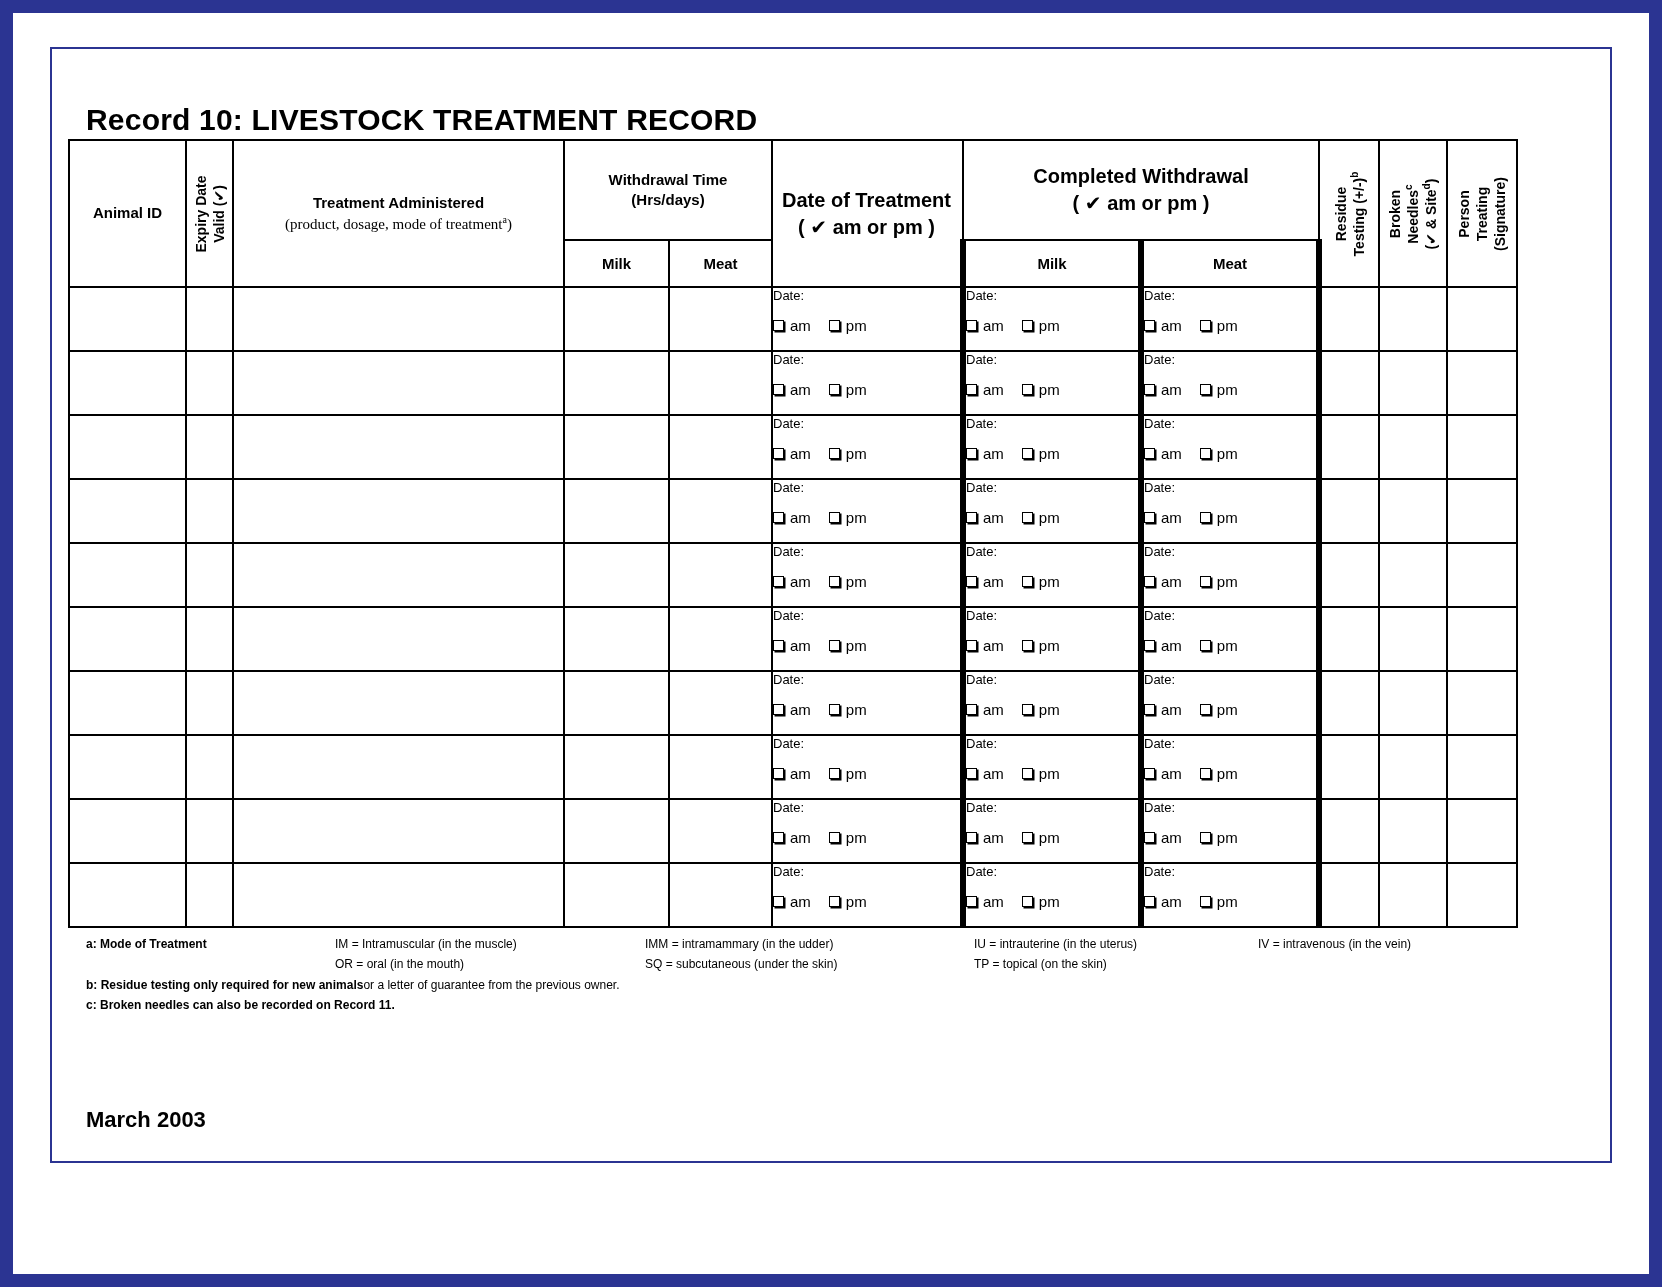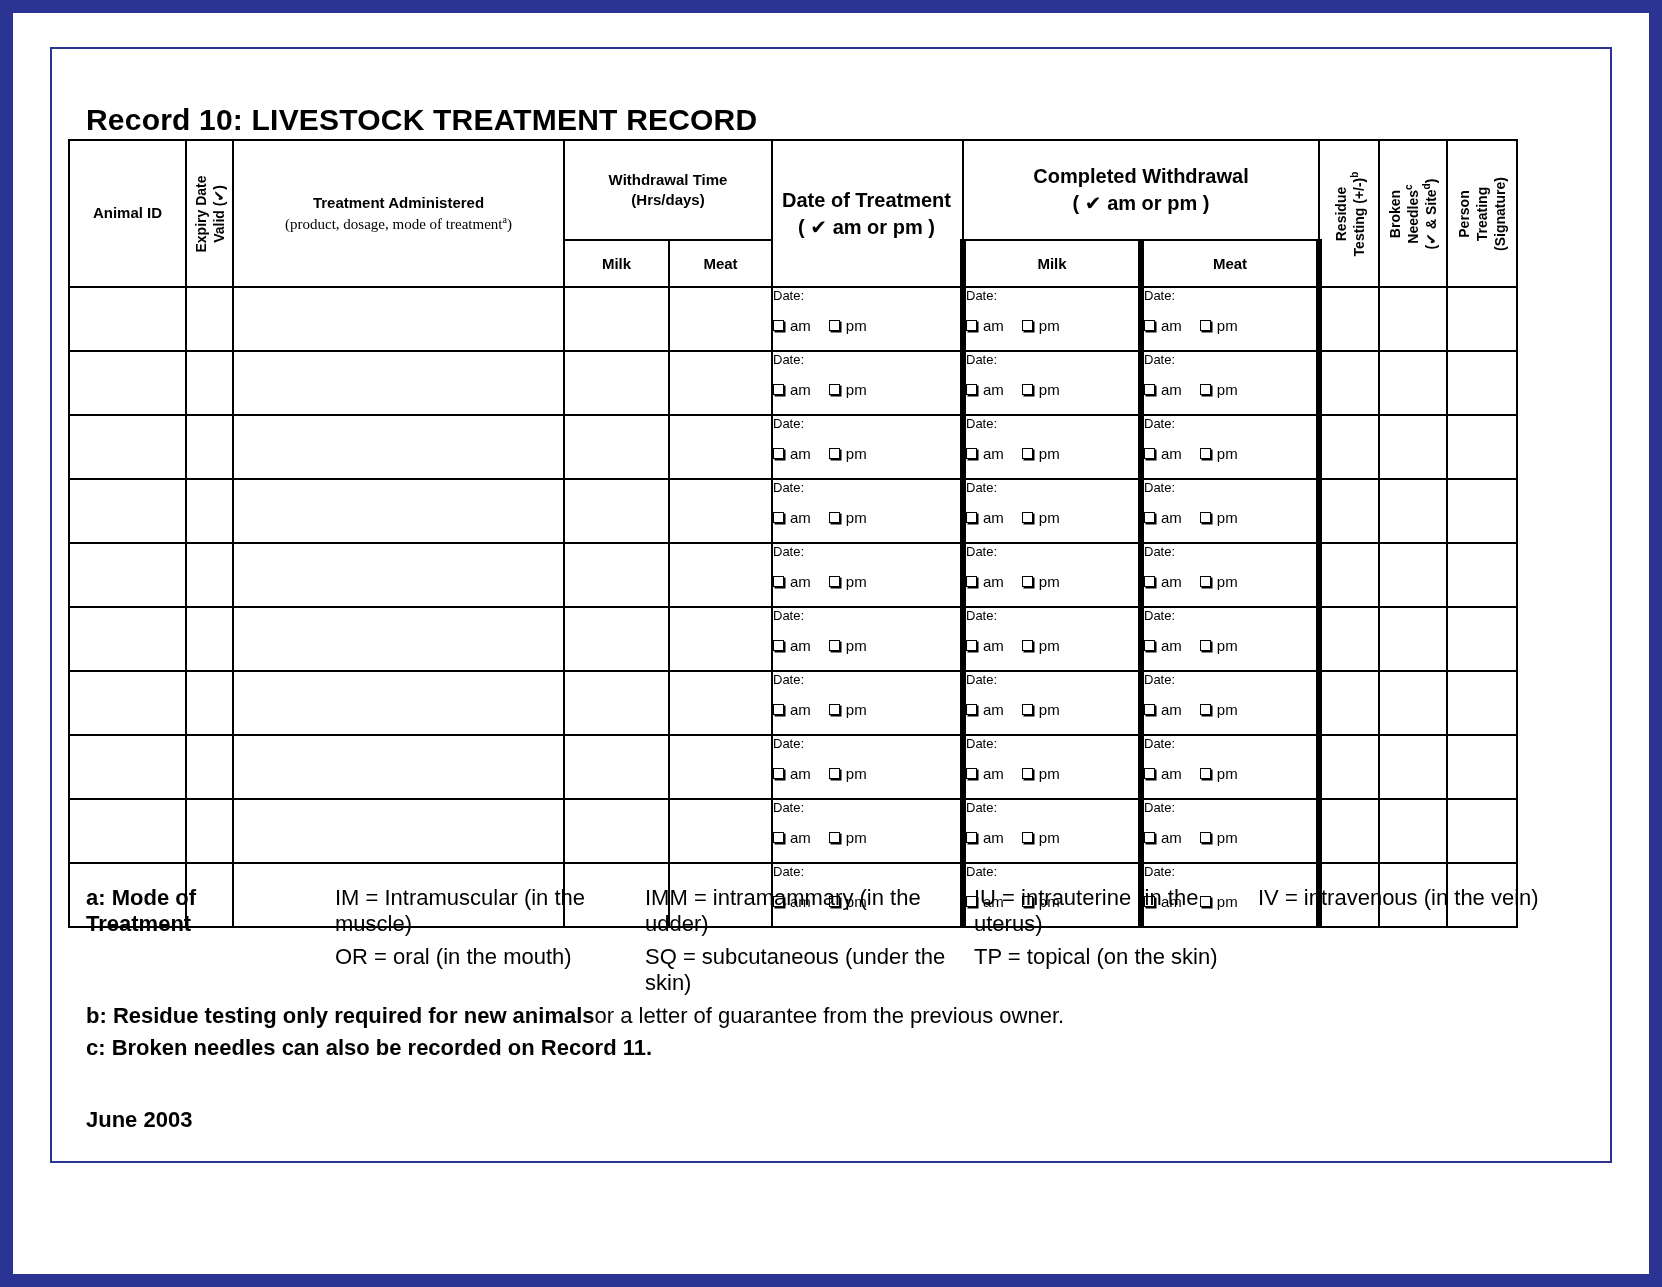--- a/index.html
+++ b/index.html
@@ -52,21 +52,21 @@
   .dc-inner{display:flex;flex-direction:column;justify-content:space-between;height:46px;}
   .date-label{font-size:13px;}
   .ampm{display:flex;align-items:center;font-size:15px;}
   .cb{
     width:11px;height:11px;box-sizing:border-box;border:1px solid #000;
     box-shadow:1.5px 1.5px 0 #000;background:#fff;display:inline-block;
     margin-right:6px;flex:0 0 auto;
   }
   .gap{margin-left:18px;}
   
-  .notes{position:absolute;left:34px;top:836px;width:1490px;font-size:22px;}
+  .notes{position:absolute;left:34px;top:888px;width:1490px;font-size:12px;}
   .nline{display:flex;align-items:baseline;margin-bottom:6px;line-height:1.2;}
   .nlabel{flex:0 0 221px;font-weight:bold;}
   .ncol1{flex:0 0 310px;margin-left:28px;}
   .ncol2{flex:0 0 329px;}
   .ncol3{flex:0 0 284px;}
   .pre{white-space:pre;}
   .footdate{position:absolute;left:34px;top:1058px;font-size:22px;font-weight:bold;}
 </style>
 </head>
 <body>
@@ -595,16 +595,16 @@
         <span class="ncol2">SQ = subcutaneous (under the skin)</span>
         <span class="ncol3">TP = topical (on the skin)</span>
       </div>
       <div class="nline">
         <span class="b">b: Residue testing only required for new animals</span>
           <span> or a letter of guarantee from the previous owner.</span>
       </div>
       <div class="nline b">c: Broken needles can also be recorded on Record 11.</div>
     </div>
 
-    <div class="footdate">June 2003</div>
+    <div class="footdate">March 2003</div>
 
   </div>
 </div>
 
 </body></html>

